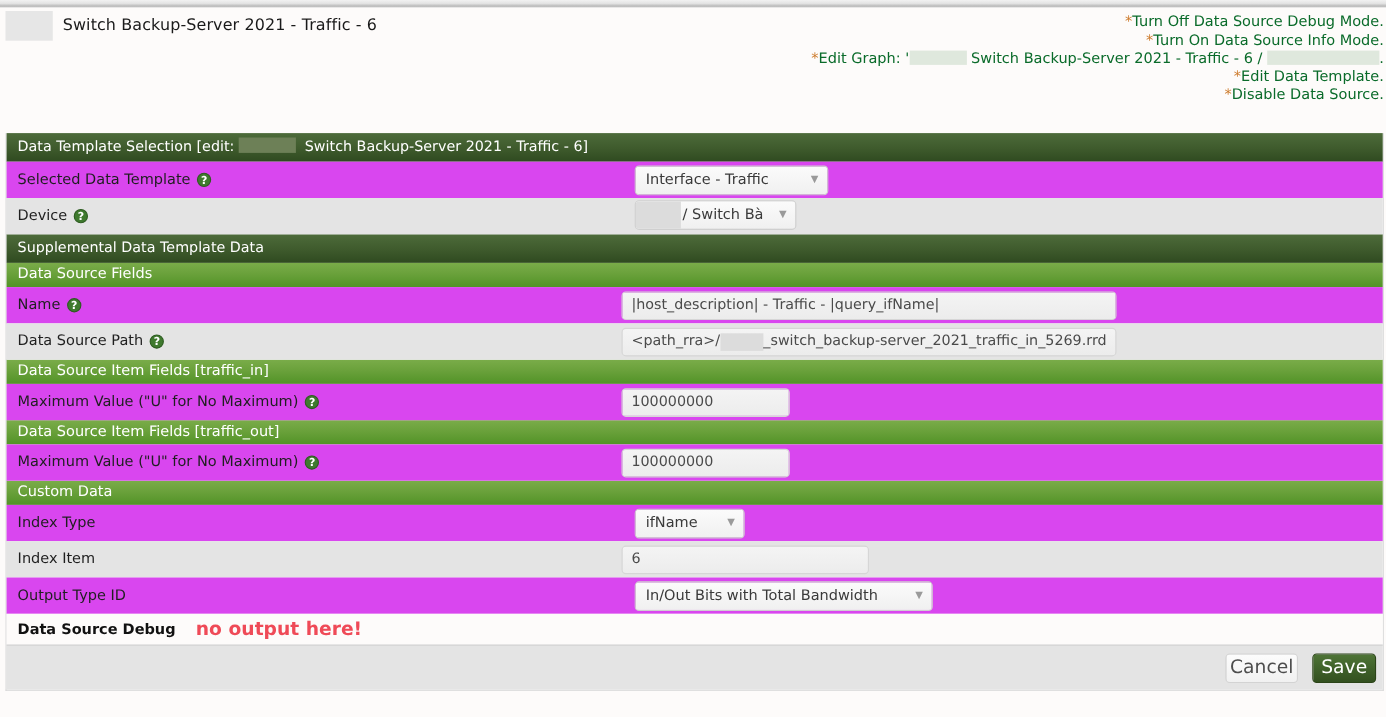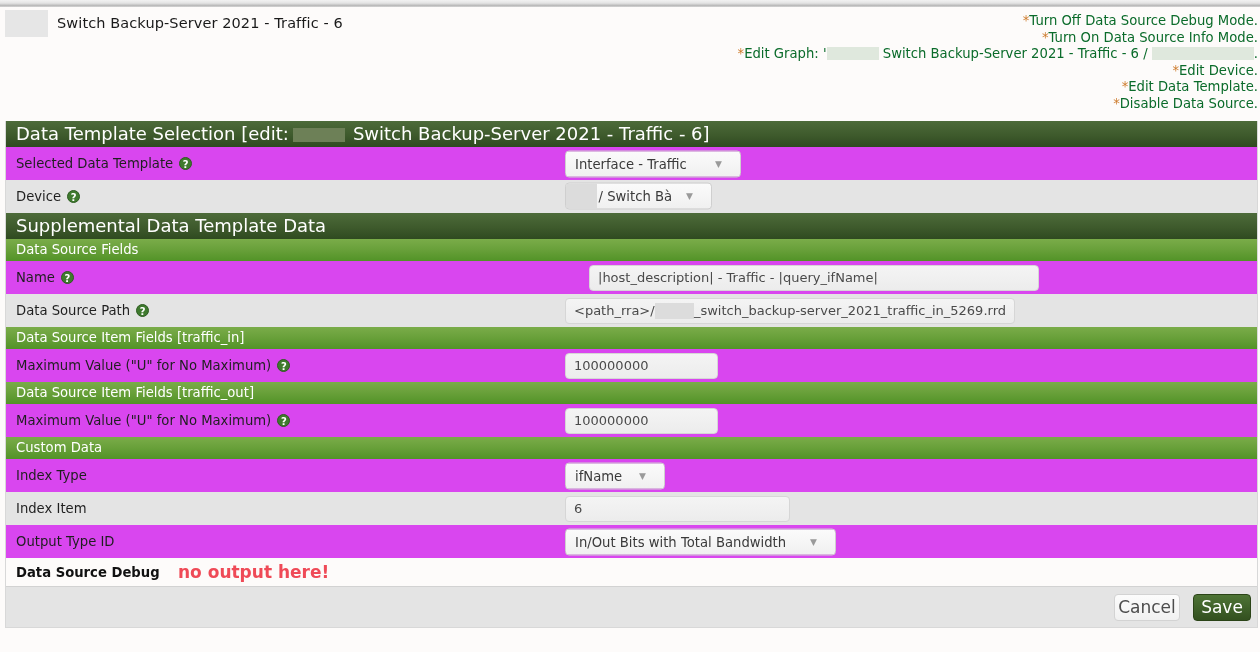--- a/index.html
+++ b/index.html
@@ -61,21 +61,21 @@
     width: 1253px;
     border: 1px solid #d8d8d8;
     border-top: none;
     background: #fff;
   }
 
   .bar-dark {
     height: 26px; line-height: 26px;
     padding: 0 0 0 10px;
     color: #ffffff;
-    font-size: 18px;
+    font-size: 13px;
     background: linear-gradient(to bottom, #4d6b3a 0%, #3e5a2c 55%, #2f4a20 100%);
     white-space: nowrap;
     overflow: hidden;
   }
   .bar-dark .redact-inline { background: #6d8057; height: 14px; vertical-align: -2px; }
 
   .bar-green {
     height: 22px; line-height: 22px;
     padding: 0 0 0 10px;
     color: #ffffff;
@@ -118,25 +118,26 @@
     transform: translateY(-50%);
   }
 
   
   .sel {
     display: inline-flex; align-items: center;
     height: 27px;
     background: linear-gradient(to bottom, #fbfbfb 0%, #f0f0f0 100%);
     border: 1px solid #cfcfcf;
     border-radius: 4px;
-    padding: 0 18px 0 9px;
+    padding: 0 8px 0 9px;
     font-size: 13.2px;
     color: #3a3a3a;
     white-space: nowrap;
     overflow: hidden;
+    margin-left: 12px;
   }
   .sel .caret {
     margin-left: auto;
     padding-left: 14px;
     color: #9a9a9a;
     font-size: 9px;
     line-height: 1;
   }
   .sel .redact-inline { background: #dcdcdc; height: 19px; vertical-align: -5px; }
 
@@ -211,23 +212,20 @@
     <div class="row">
       <span class="star">*</span><span class="alink">Turn Off Data Source Debug Mode.</span>
     </div>
     <div class="row">
       <span class="star">*</span><span class="alink">Turn On Data Source Info Mode.</span>
     </div>
     <div class="row">
       <span class="star">*</span><span class="alink">Edit Graph: '</span><span class="redact-inline r1"></span><span class="alink"> Switch Backup-Server 2021 - Traffic - 6 / </span><span class="redact-inline r2"></span><span class="alink">.</span>
     </div>
     <div class="row">
-      <span class="star">*</span><span class="alink">Edit Device.</span>
-    </div>
-    <div class="row">
       <span class="star">*</span><span class="alink">Edit Data Template.</span>
     </div>
     <div class="row">
       <span class="star">*</span><span class="alink">Disable Data Source.</span>
     </div>
   </div>
 </div>
 
 <div class="panel">
 
@@ -259,21 +257,21 @@
   </div>
 
   <div class="bar-dark">Supplemental Data Template Data</div>
 
   <div class="bar-green">Data Source Fields</div>
 
   <div class="row-f row-alt0">
     <span class="lbl">Name</span>
       <span class="help">?</span>
     <span class="field-wrap" style="left:559px;">
-      <span class="inp" style="width:450px;margin-left:24px;">
+      <span class="inp" style="width:450px;">
         <span>|host_description| - Traffic - |query_ifName|</span>
       </span>
     </span>
   </div>
 
   <div class="row-f row-alt1">
     <span class="lbl">Data Source Path</span>
       <span class="help">?</span>
     <span class="field-wrap" style="left:559px;">
       <span class="inp" style="width:450px;">

